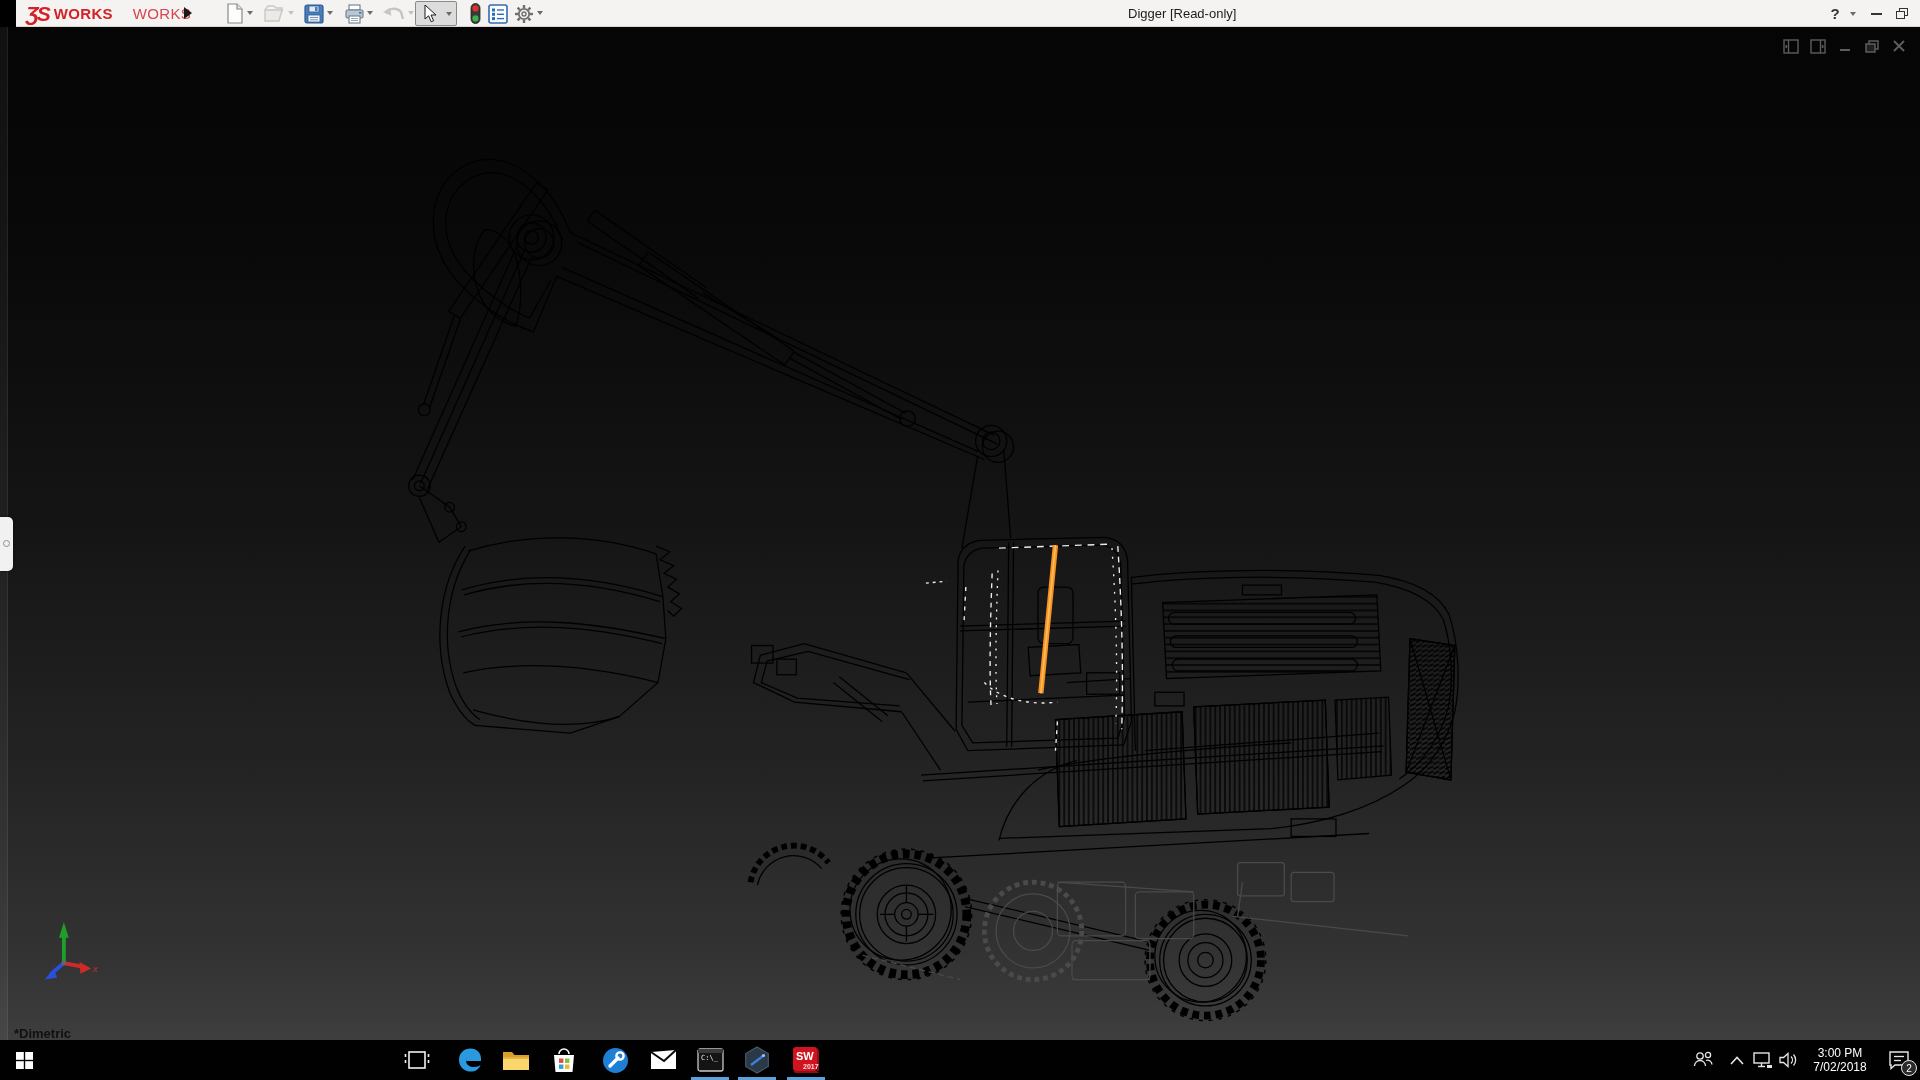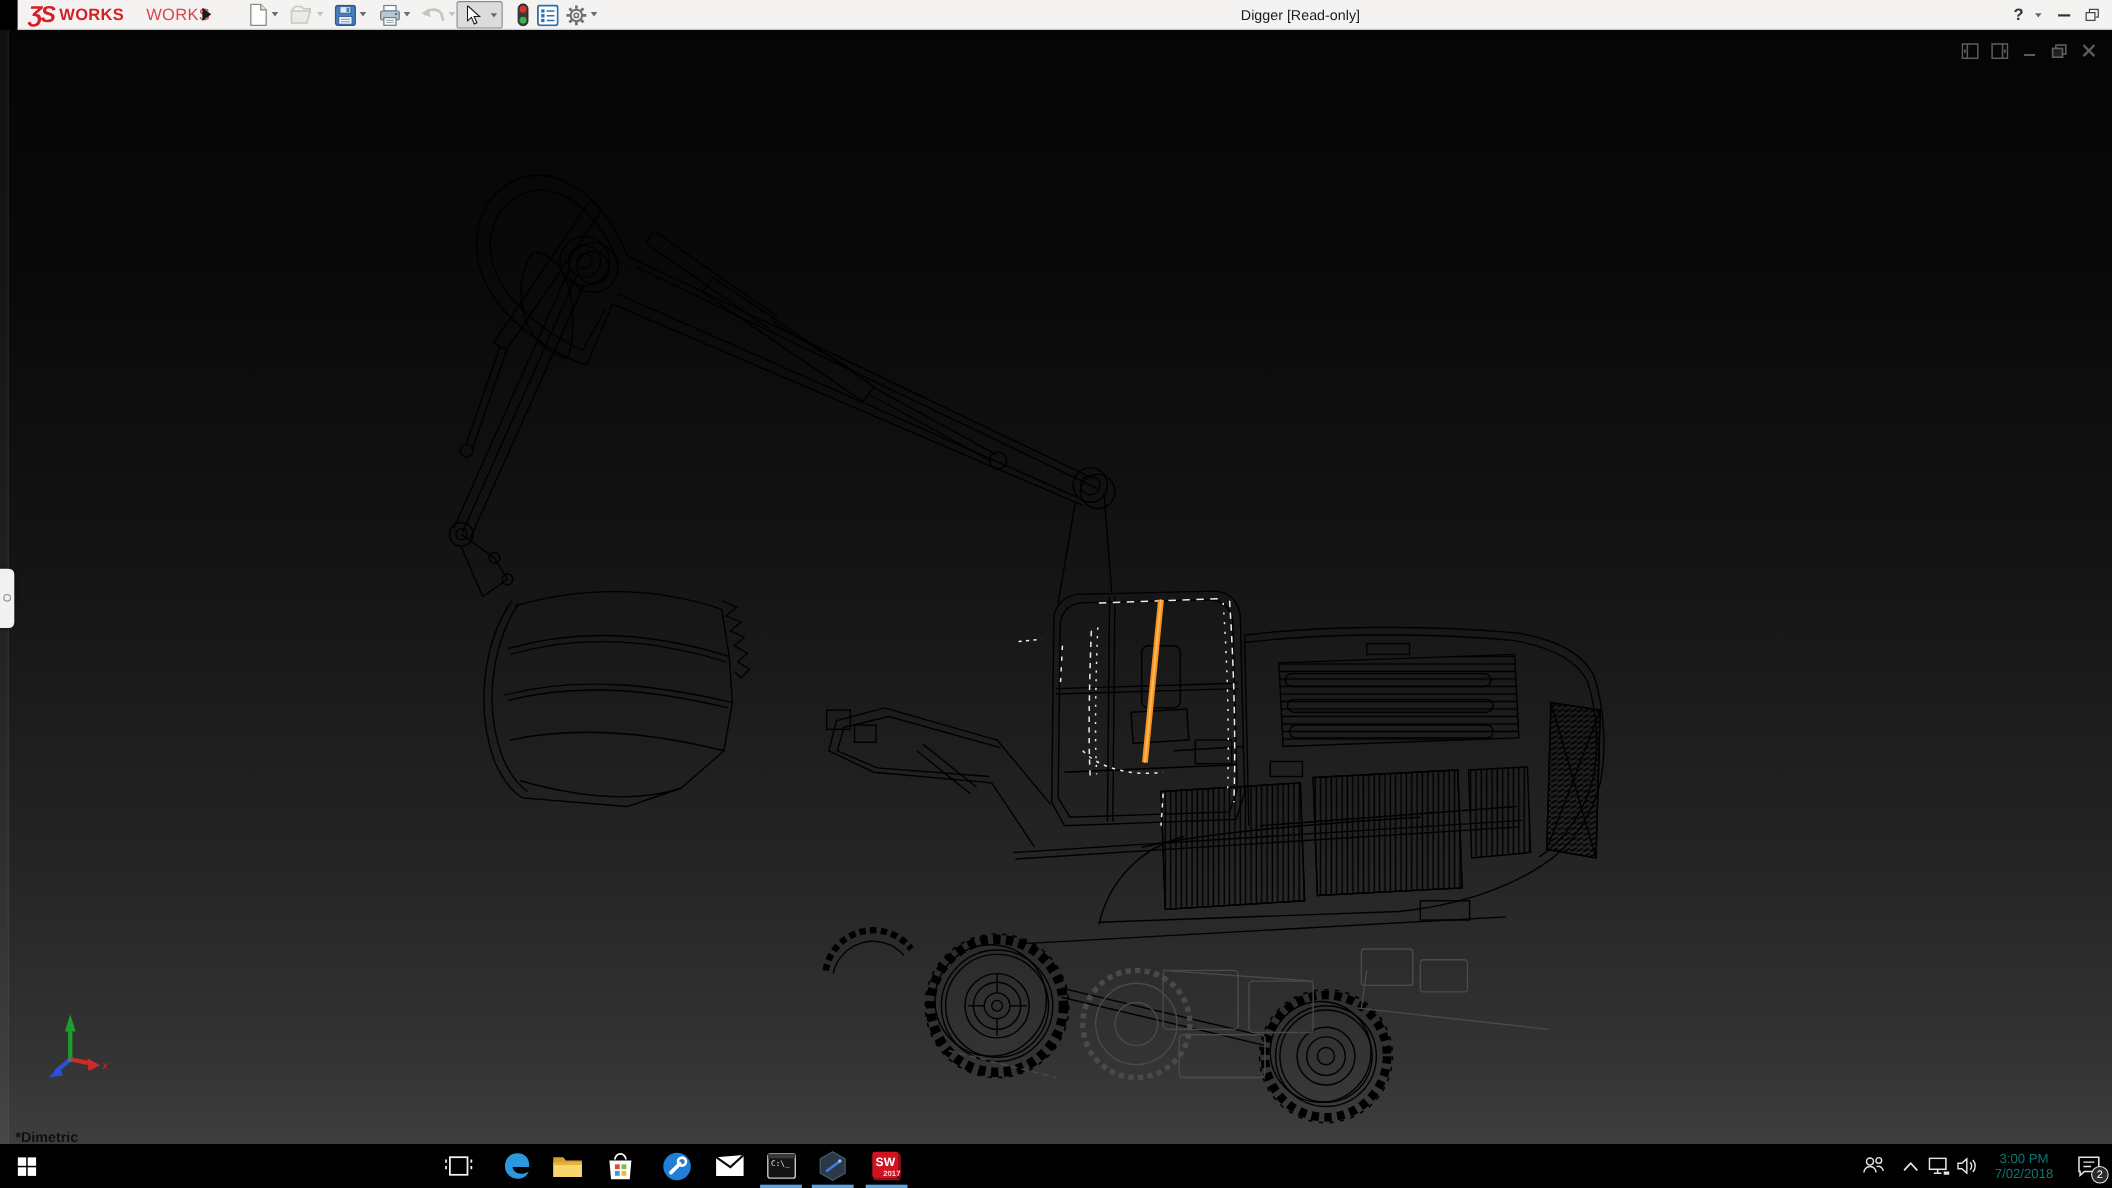--- a/index.html
+++ b/index.html
@@ -50,21 +50,21 @@
   #start-btn { position:absolute; left:0; top:0; width:48px; height:40px; display:flex; align-items:center; justify-content:center; }
   #search-box { position:absolute; left:48px; top:0; width:336px; height:40px; background:#ececec;
       border:1px solid #b9b9b9; display:flex; align-items:center; }
   #search-box input { border:0; outline:0; background:transparent; font-size:15px; color:#3c3c3c;
       font-family:"Liberation Sans",sans-serif; width:230px; }
   #search-box input::placeholder { color:#4a4a4a; opacity:1; }
   .tb-app { position:absolute; top:0; width:46px; height:40px; display:flex; align-items:center; justify-content:center; }
   .run-bar { position:absolute; top:37px; height:3px; width:38px; background:#5aa2e0; }
   #tray { position:absolute; right:0; top:0; height:40px; display:flex; align-items:center; }
   .tray-ico { width:26px; height:40px; display:flex; align-items:center; justify-content:center; }
-  #clock { width:76px; text-align:center; color:#0f766e; font-size:12px; line-height:14px; }
+  #clock { width:76px; text-align:center; color:#ffffff; font-size:12px; line-height:14px; }
   #action-center { position:relative; width:42px; height:40px; display:flex; align-items:center; justify-content:center; }
   #ac-badge { position:absolute; right:3px; bottom:4px; width:16px; height:16px; border-radius:50%;
       background:#2b2b2b; border:1.5px solid #e8e8e8; color:#fff; font-size:10px;
       display:flex; align-items:center; justify-content:center; }
 </style>
 </head>
 <body>
 
 <div id="titlebar">
   <div id="logo">

